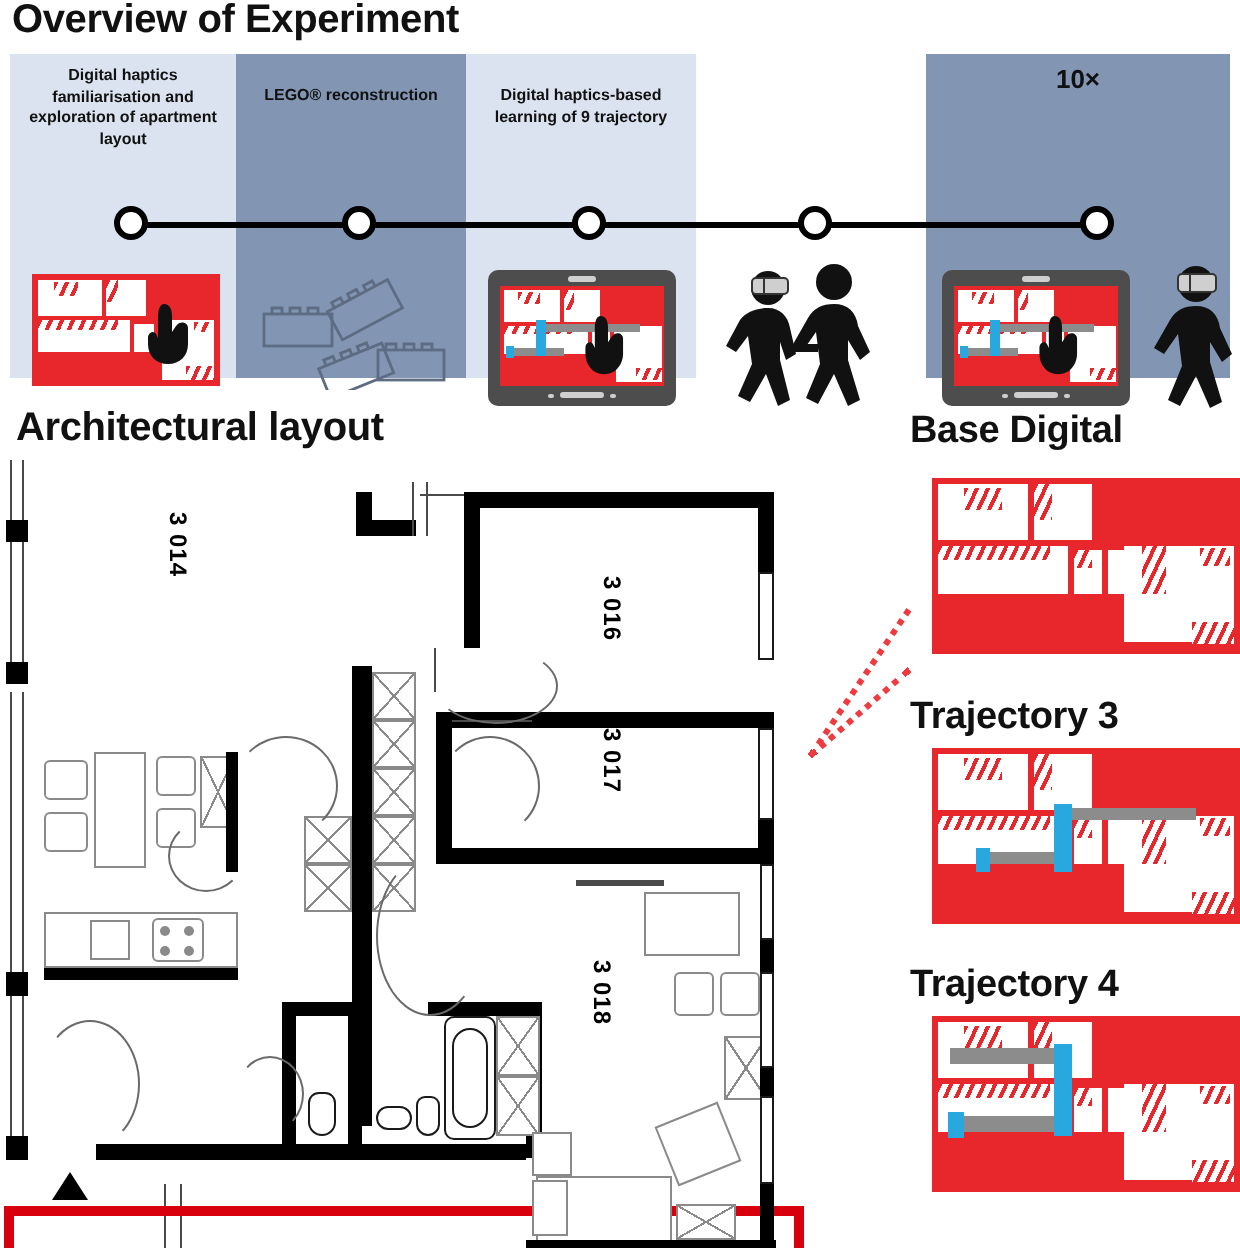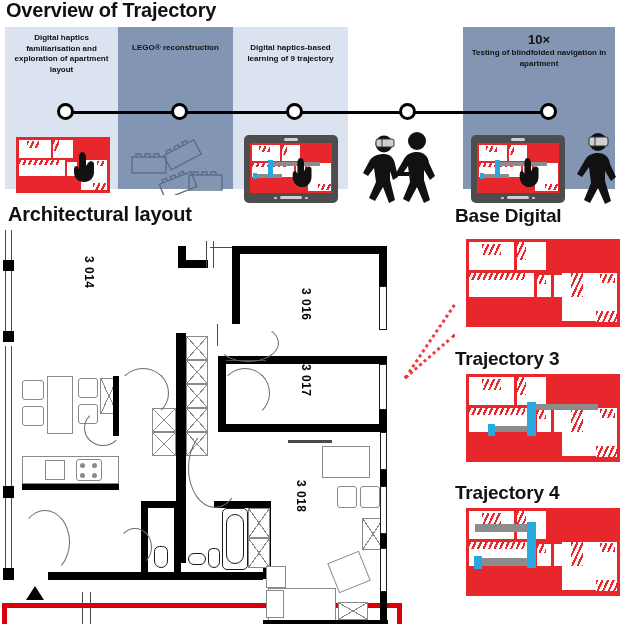--- a/index.html
+++ b/index.html
@@ -71,37 +71,36 @@
   #base-plan{top:239px;}
   #traj1-plan{top:374px;}
   #traj2-plan{top:508px;}
 
   
   .dotline{position:absolute;height:0;border-top:3px dotted #ef3a3f;transform-origin:0 0;}
 </style>
 </head>
 <body>
 
-<div class="h-title" id="overview-title">Overview of Trajectory</div>
+<div class="h-title" id="overview-title">Overview of Experiment</div>
 
 <div id="overview-band">
 
   <div class="ov-panel" style="left:0px;width:113px;background:#dbe2f0;">
     <div class="ov-label">Digital haptics familiarisation and exploration of apartment layout</div>
   </div>
   <div class="ov-panel" style="left:113px;width:115px;background:#8296b4;">
     <div class="ov-label" style="top:16px">LEGO® reconstruction</div>
   </div>
   <div class="ov-panel" style="left:228px;width:115px;background:#dbe2f0;">
     <div class="ov-label" style="top:16px">Digital haptics-based learning of 9 trajectory</div>
   </div>
   <div class="ov-panel" style="left:458px;width:152px;background:#8296b4;">
     <div class="ov-label" style="top:5px">
       <span class="ov-count">10×</span>
-      <span>Testing of blindfolded navigation in apartment</span>
     </div>
   </div>
 
   <div id="timeline-line"></div>
   <div class="tl-node" style="left:52px"></div>
   <div class="tl-node" style="left:166px"></div>
   <div class="tl-node" style="left:281px"></div>
   <div class="tl-node" style="left:394px"></div>
   <div class="tl-node" style="left:535px"></div>
 

